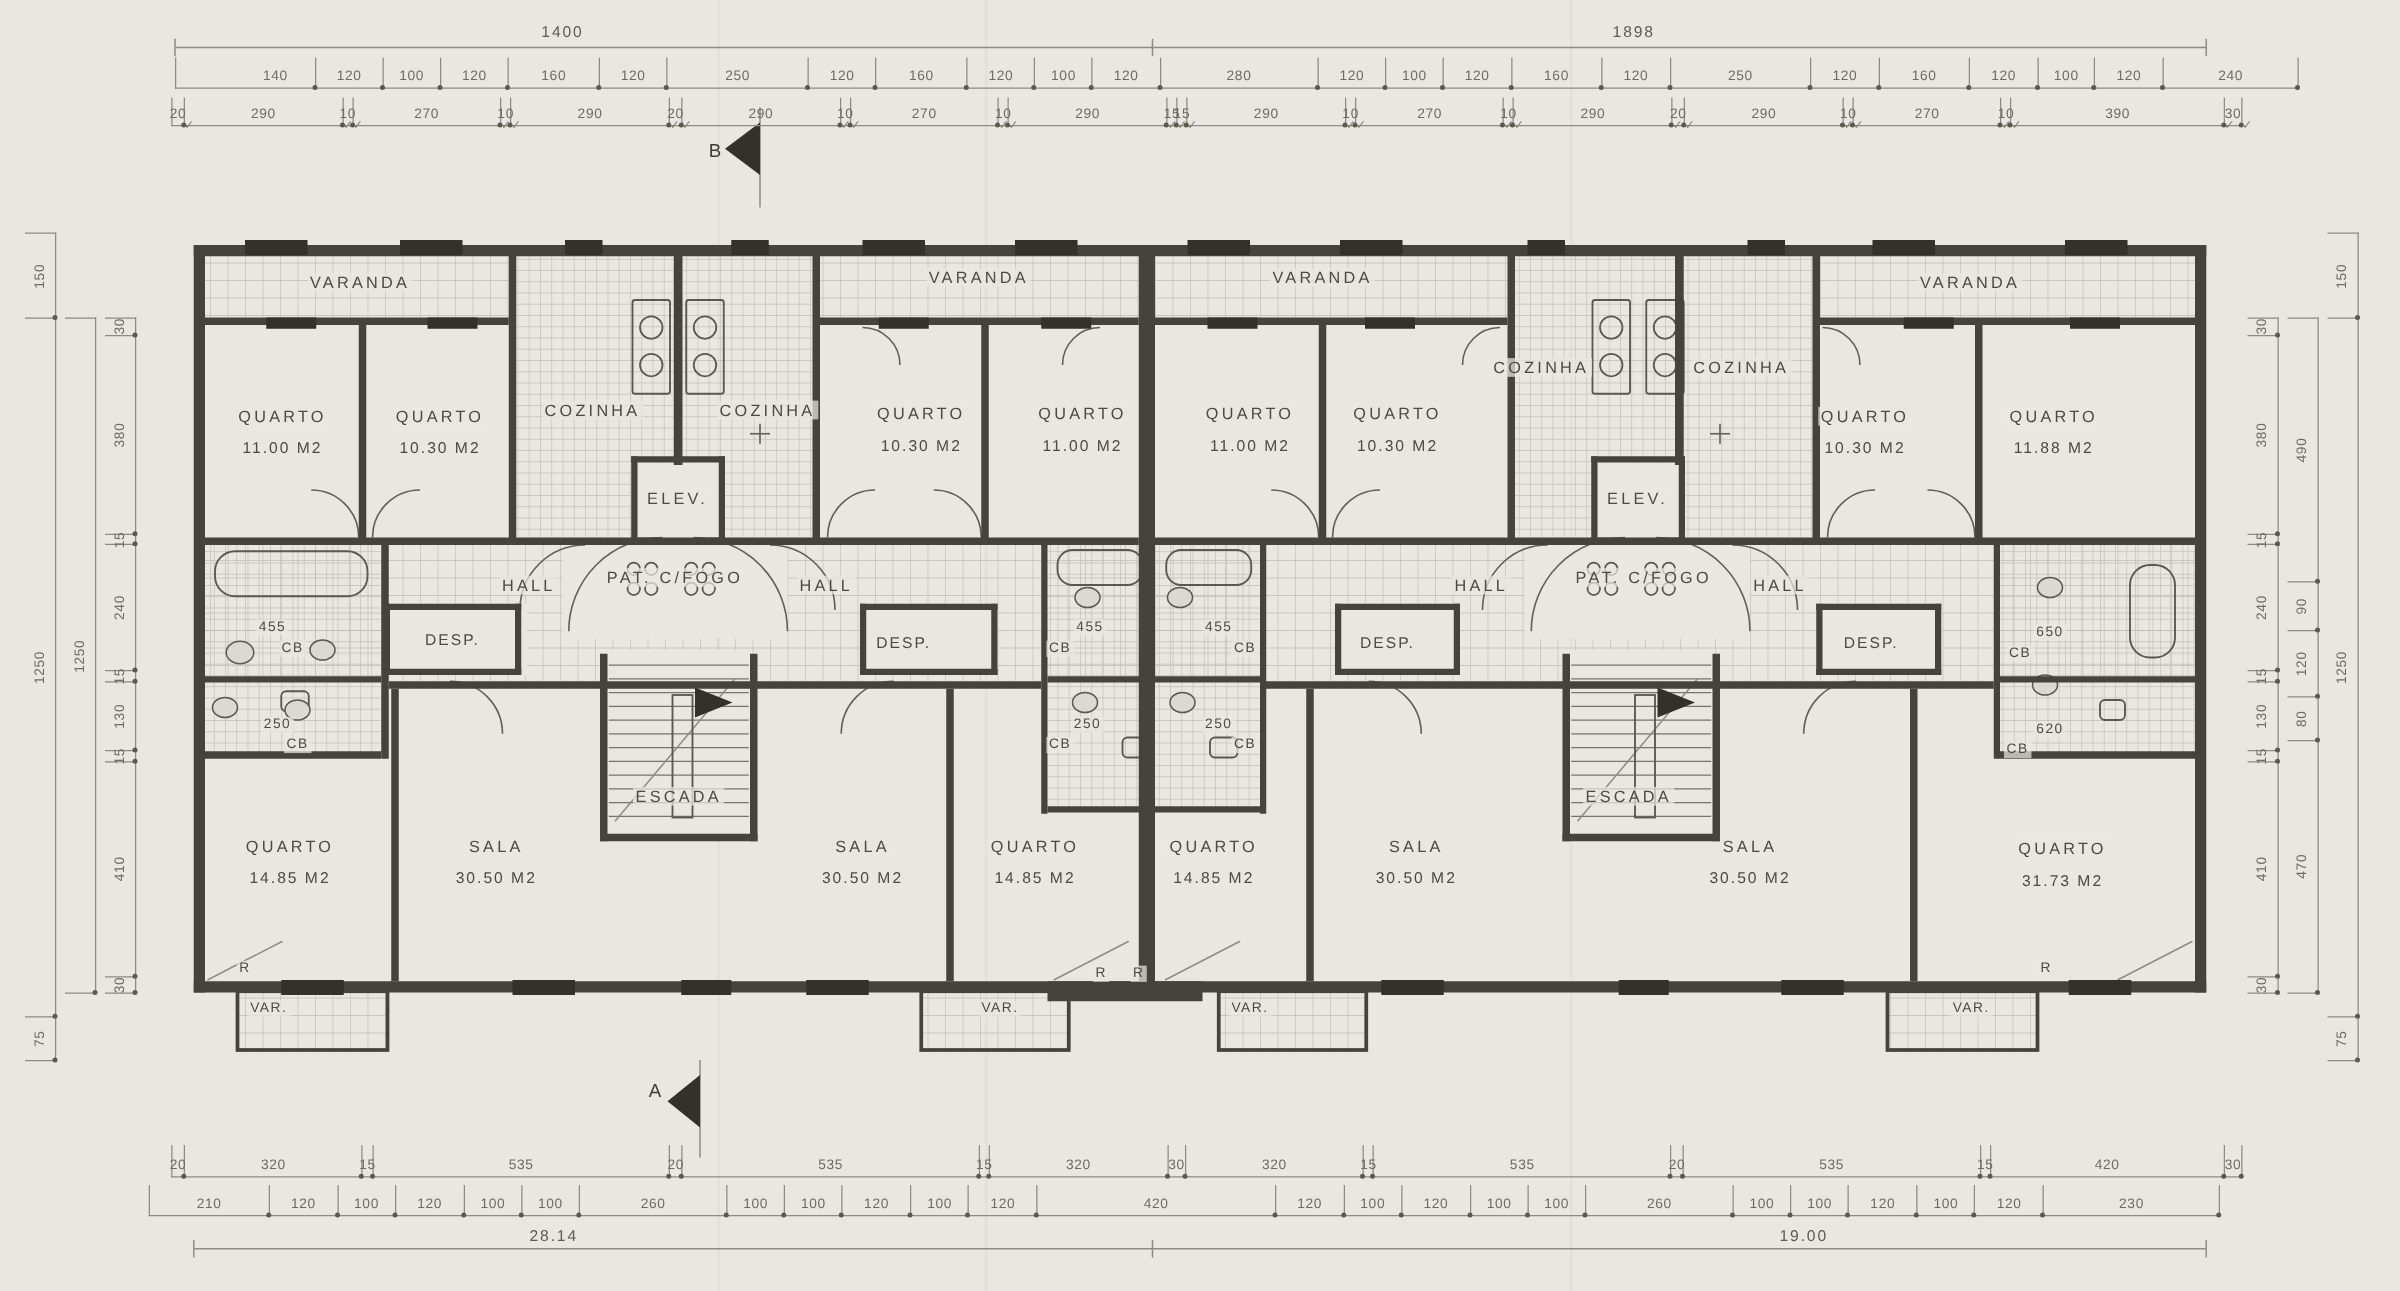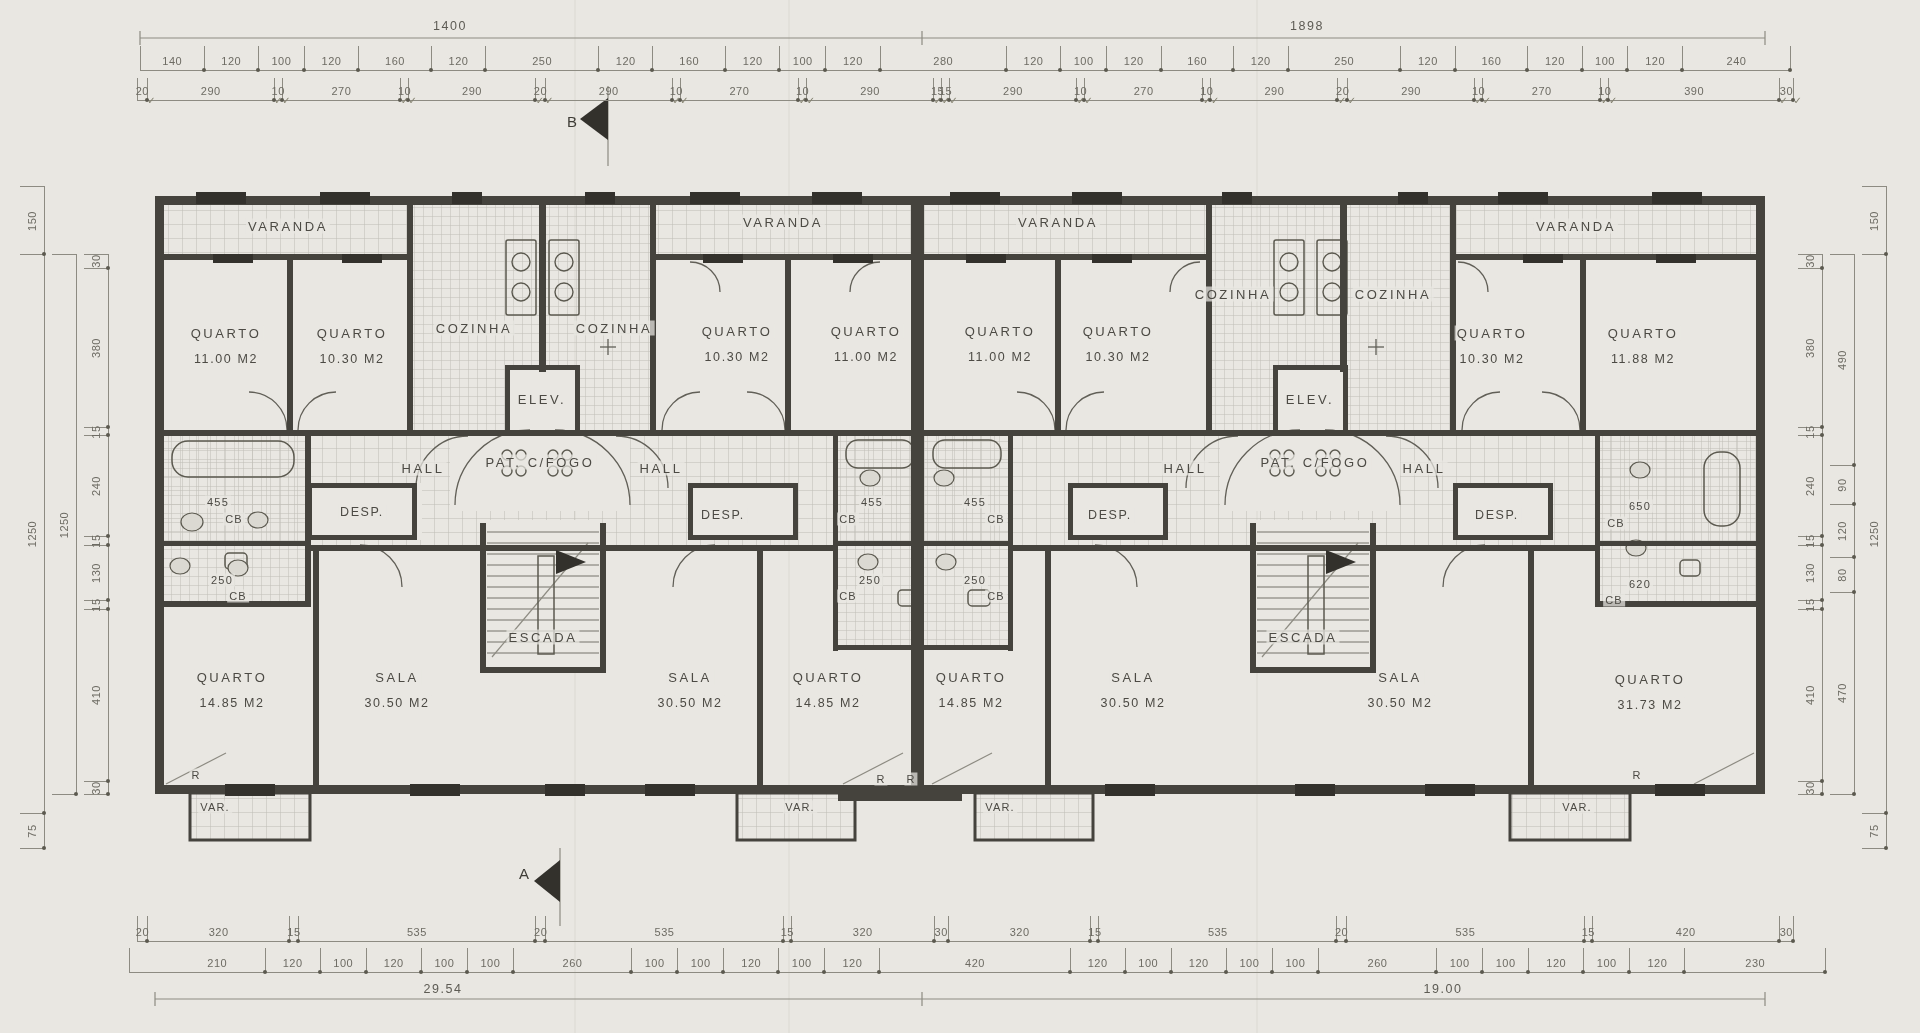--- a/index.html
+++ b/index.html
@@ -370,25 +370,25 @@
       <div class="lbl sm" style="left: 1000px; top: 807px;">VAR.</div>
       <div class="lbl sm" style="left: 1577px; top: 807px;">VAR.</div>
       <div class="lbl sm" style="left: 196px; top: 775px;">R</div>
       <div class="lbl sm" style="left: 881px; top: 779px;">R</div>
       <div class="lbl sm" style="left: 911px; top: 779px;">R</div>
       <div class="lbl sm" style="left: 1637px; top: 775px;">R</div>
       <div class="lbl mk" style="left: 572px; top: 121px;">B</div>
       <div class="lbl mk" style="left: 524px; top: 873px;">A</div>
       <div class="lbl tt" style="left: 450px; top: 26px;">1400</div>
       <div class="lbl tt" style="left: 1307px; top: 26px;">1898</div>
-      <div class="lbl tt" style="left: 443px; top: 989px;">29.54</div>
+      <div class="lbl tt" style="left: 443px; top: 989px;">28.14</div>
       <div class="lbl tt" style="left: 1443px; top: 989px;">19.00</div>
     </div>
   <div id="dims">
-      <div class="dimchain h" style="left: 140px; top: 46px; width: 1650px; height: 24px;">
+      <div class="dimchain h" style="left: 140px; top: 46px; width: 1650px; height: 24px; padding-left: 48px;">
         <div class="seg" style="flex-grow: 140;">
           <span class="num">140</span>
         </div>
         <div class="seg" style="flex-grow: 120;">
           <span class="num">120</span>
         </div>
         <div class="seg" style="flex-grow: 100;">
           <span class="num">100</span>
         </div>
         <div class="seg" style="flex-grow: 120;">
@@ -584,21 +584,21 @@
         <div class="seg" style="flex-grow: 16;">
           <span class="num">15</span>
         </div>
         <div class="seg" style="flex-grow: 420;">
           <span class="num">420</span>
         </div>
         <div class="seg" style="flex-grow: 30;">
           <span class="num">30</span>
         </div>
       </div>
-      <div class="dimchain h" style="left: 129px; top: 948px; width: 1656px; height: 24px; padding-left: 40px;">
+      <div class="dimchain h" style="left: 119px; top: 948px; width: 1656px; height: 24px;">
         <div class="seg" style="flex-grow: 210;">
           <span class="num">210</span>
         </div>
         <div class="seg" style="flex-grow: 120;">
           <span class="num">120</span>
         </div>
         <div class="seg" style="flex-grow: 100;">
           <span class="num">100</span>
         </div>
         <div class="seg" style="flex-grow: 120;">

